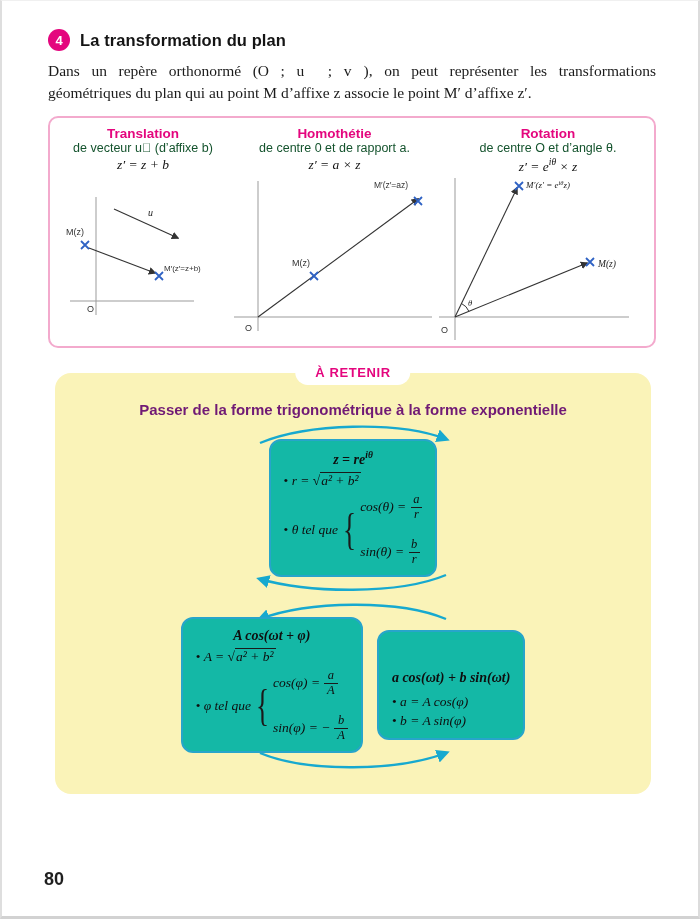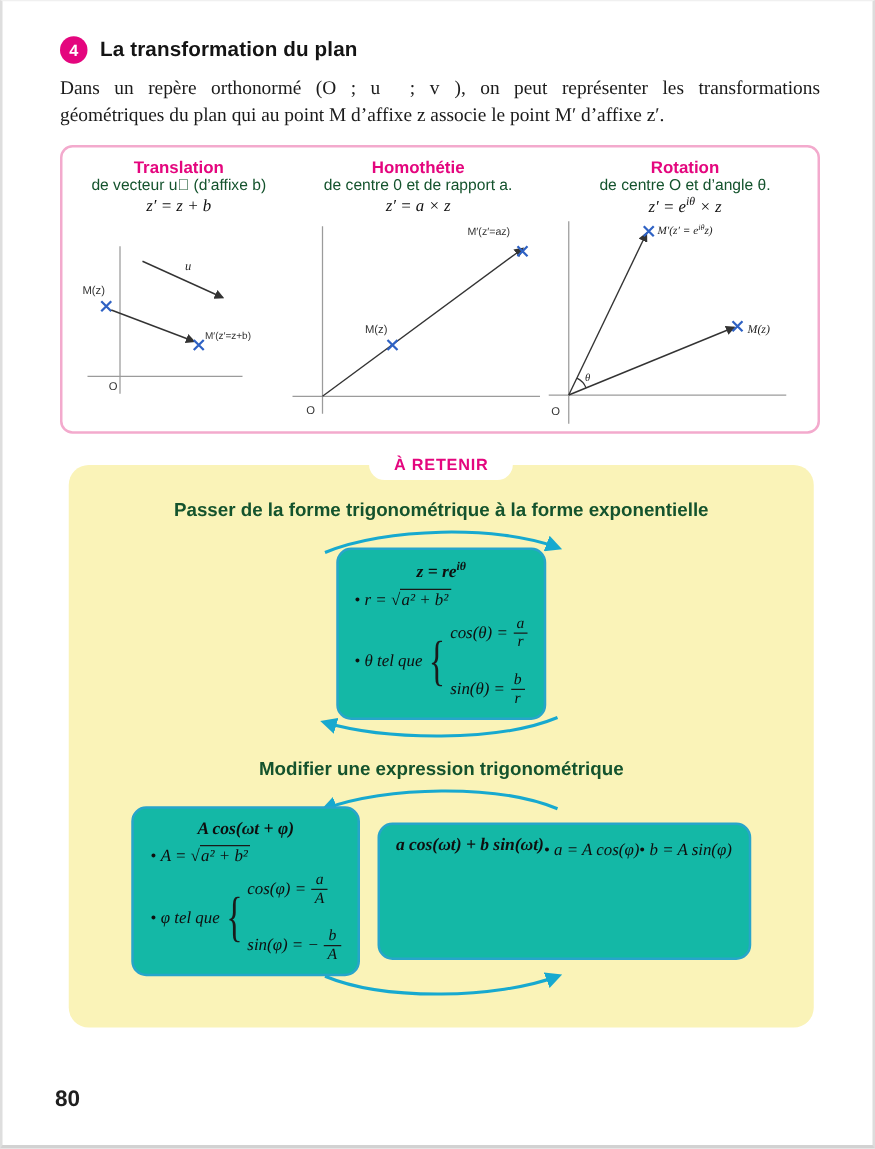--- a/index.html
+++ b/index.html
@@ -32,21 +32,21 @@
   .axis{stroke:#9b9b9b;stroke-width:1;}
   .darrow{stroke:#333;stroke-width:1.1;fill:none;}
   .cross{stroke:#2F62C4;stroke-width:1.8;fill:none;}
   .dlabel{font-family:"Liberation Sans",sans-serif;fill:#333;}
   .slabel{font-family:"Liberation Serif",serif;font-style:italic;fill:#222;}
 
   
   .retenir{position:relative;margin:25px 5px 0 7px;background:#FAF3B8;border-radius:16px;padding:28px 16px 22px;}
   .retenir-badge{position:absolute;top:-13px;left:50%;transform:translateX(-50%);background:#fff;color:#E4067E;
         font-weight:bold;font-size:13px;letter-spacing:.6px;padding:5px 20px;border-radius:15px;white-space:nowrap;}
-  .r-heading{text-align:center;font-weight:bold;font-size:15px;color:#14532d;}
+  .r-heading{text-align:center;font-weight:bold;font-size:15px;color:#701a75;}
   .r-heading2{margin-top:12px;}
 
   .cycle{position:relative;width:max-content;margin:2px auto 0;display:flex;align-items:center;gap:14px;padding:19px 0;}
   .arrow-svg{position:absolute;left:50%;transform:translateX(-50%);overflow:visible;pointer-events:none;}
   .arrow-top{top:1px;}
   .arrow-bottom{bottom:1px;}
   .cyc{stroke:#17A9CF;stroke-width:2.4;fill:none;}
 
   .fbox{background:#14b8a6;border:2px solid #27A5CA;border-radius:12px;padding:9px 13px;
         font-family:"Liberation Serif",serif;font-size:13.5px;color:#0e0e0e;position:relative;z-index:1;}
@@ -59,21 +59,21 @@
   .sys{display:flex;align-items:center;margin-top:4px;}
   .sys-label{font-style:italic;white-space:nowrap;}
   .sys-label::before{content:"• ";font-style:normal;}
   .brace{font-family:"Liberation Serif",serif;font-size:44px;font-weight:400;line-height:.95;
          transform:scaleX(.62);margin-left:1px;color:#1a1a1a;}
   .sys-lines{display:flex;flex-direction:column;gap:17px;}
   .sline{display:flex;align-items:center;gap:4px;font-style:italic;white-space:nowrap;}
   .frac{display:inline-flex;flex-direction:column;align-items:center;line-height:1.08;font-size:12.5px;}
   .frac .den{border-top:1px solid #1a1a1a;padding:0 3px;}
   .frac .num{padding:0 3px;}
-  .vcenter{display:flex;flex-direction:row;justify-content:flex-end;min-height:110px;box-sizing:border-box;}
+  .vcenter{display:flex;flex-direction:column;justify-content:flex-end;min-height:110px;box-sizing:border-box;}
 
   .pageno{position:absolute;left:42px;bottom:26px;font-weight:bold;font-size:18px;color:#1f1f1f;}
 </style>
 </head>
 <body>
 
 <div class="page">
   <div class="content">
 
     <div class="section-header">
@@ -201,21 +201,20 @@
         <svg class="arrow-svg arrow-bottom" width="210" height="24" viewBox="0 0 210 24">
           <defs>
               <marker id="c2" viewBox="0 0 10 10" refX="7" refY="5" markerWidth="5.5" markerHeight="5.5" orient="auto-start-reverse">
                 <path d="M0,0 L10,5 L0,10 z" fill="#17A9CF"></path>
               </marker>
             </defs>
           <path class="cyc" d="M 198 4 C 150 24, 60 22, 12 8" marker-end="url(#c2)"></path>
         </svg>
       </div>
 
-      <div class="r-heading r-heading2">Modifier une expression trigonométrique</div>
 
       <div class="cycle">
         <svg class="arrow-svg arrow-top" width="210" height="24" viewBox="0 0 210 24">
           <defs>
               <marker id="c3" viewBox="0 0 10 10" refX="7" refY="5" markerWidth="5.5" markerHeight="5.5" orient="auto-start-reverse">
                 <path d="M0,0 L10,5 L0,10 z" fill="#17A9CF"></path>
               </marker>
             </defs>
           <path class="cyc" d="M 198 20 C 150 0, 60 2, 12 20" marker-end="url(#c3)"></path>
         </svg>

